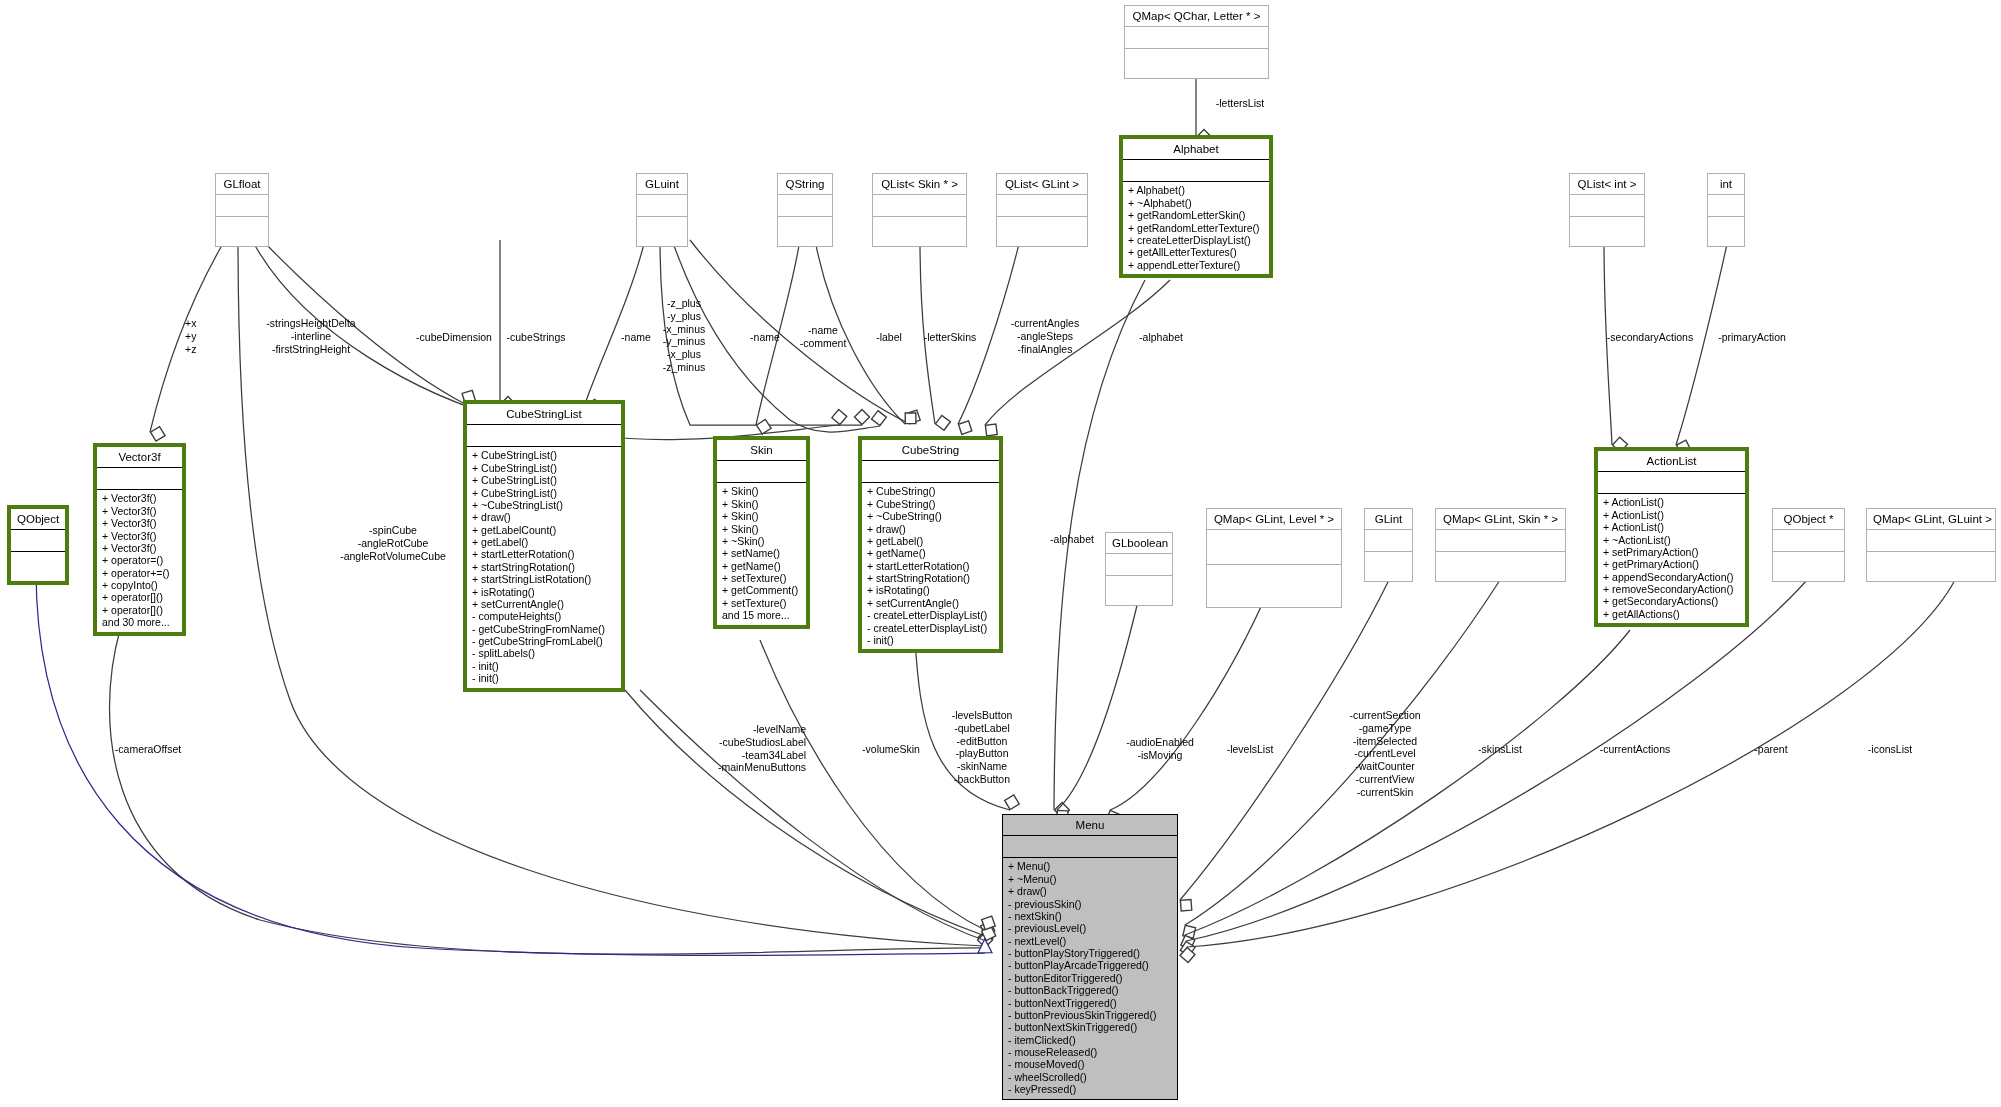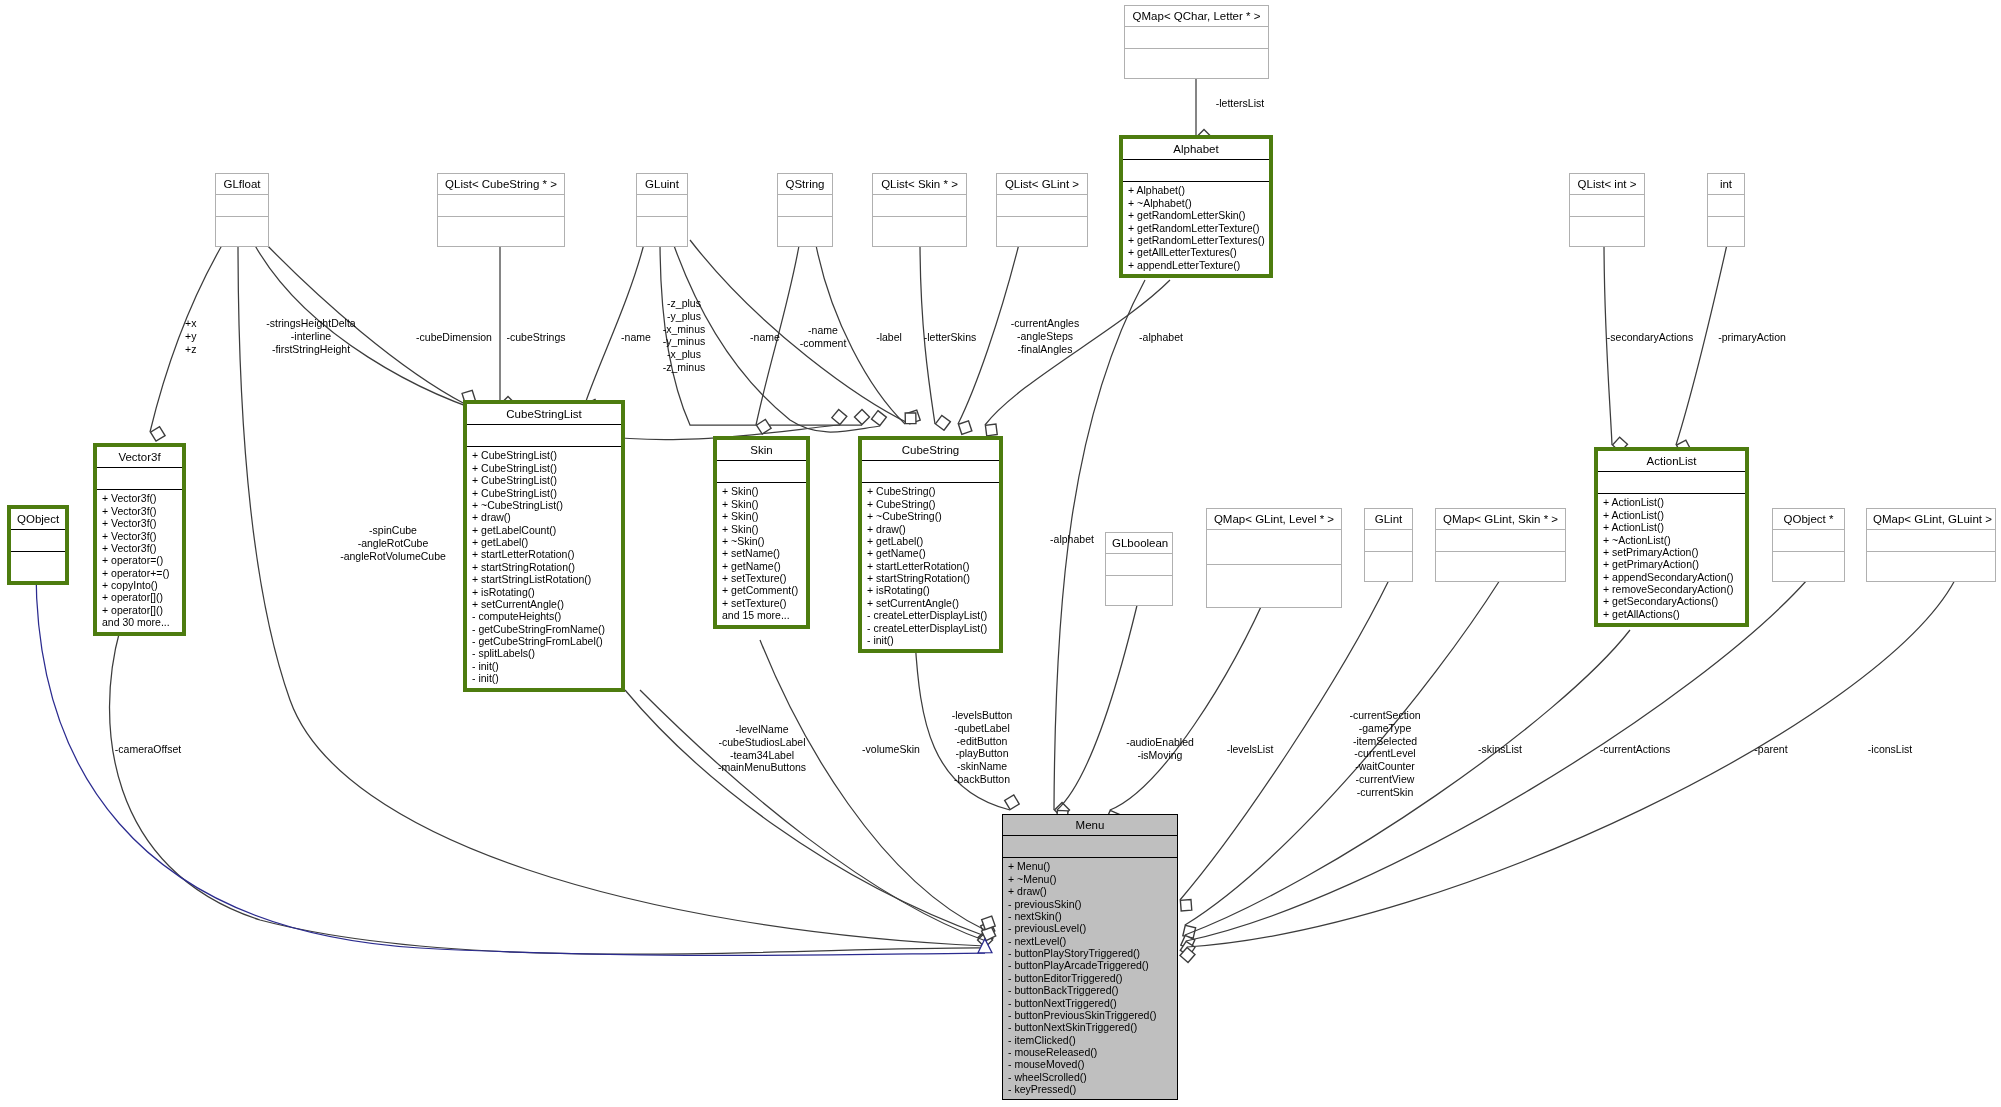--- a/index.html
+++ b/index.html
@@ -168,37 +168,32 @@
   </div>
 
   <div class="node solid empty-mid" style="left:1119px; top:135px; width:154px;">
     <div class="title">Alphabet</div>
     <div class="attrs"></div>
     <div class="ops">
         <div>+ Alphabet()</div>
         <div>+ ~Alphabet()</div>
         <div>+ getRandomLetterSkin()</div>
         <div>+ getRandomLetterTexture()</div>
-        <div>+ getRandomLetterTextures()</div>
+        <div>+ createLetterDisplayList()</div>
         <div>+ getAllLetterTextures()</div>
         <div>+ appendLetterTexture()</div>
       </div>
   </div>
 
   <div class="node plain empty-mid empty-bot" style="left:215px; top:173px; width:54px;">
     <div class="title">GLfloat</div>
     <div class="attrs"></div>
     <div class="ops"></div>
   </div>
 
-  <div class="node plain empty-mid empty-bot" style="left:437px; top:173px; width:128px;">
-    <div class="title">QList&lt; CubeString * &gt;</div>
-    <div class="attrs"></div>
-    <div class="ops"></div>
-  </div>
 
   <div class="node plain empty-mid empty-bot" style="left:636px; top:173px; width:52px;">
     <div class="title">GLuint</div>
     <div class="attrs"></div>
     <div class="ops"></div>
   </div>
 
   <div class="node plain empty-mid empty-bot" style="left:777px; top:173px; width:56px;">
     <div class="title">QString</div>
     <div class="attrs"></div>
@@ -421,21 +416,21 @@
 -angleSteps
 -finalAngles</div>
   <div class="edge-label" style="left:1161px; top:331px;">-alphabet</div>
   <div class="edge-label" style="left:1650px; top:331px;">-secondaryActions</div>
   <div class="edge-label" style="left:1752px; top:331px;">-primaryAction</div>
   <div class="edge-label" style="left:393px; top:524px;">-spinCube
 -angleRotCube
 -angleRotVolumeCube</div>
   <div class="edge-label" style="left:1072px; top:533px;">-alphabet</div>
   <div class="edge-label" style="left:148px; top:743px;">-cameraOffset</div>
-  <div class="edge-label" style="left:762px; top:723px;">-levelName
+  <div class="edge-label" style="left:762px; top:723px;text-align:right;">-levelName
 -cubeStudiosLabel
 -team34Label
 -mainMenuButtons</div>
   <div class="edge-label" style="left:891px; top:743px;">-volumeSkin</div>
   <div class="edge-label" style="left:982px; top:709px;">-levelsButton
 -qubetLabel
 -editButton
 -playButton
 -skinName
 -backButton</div>

